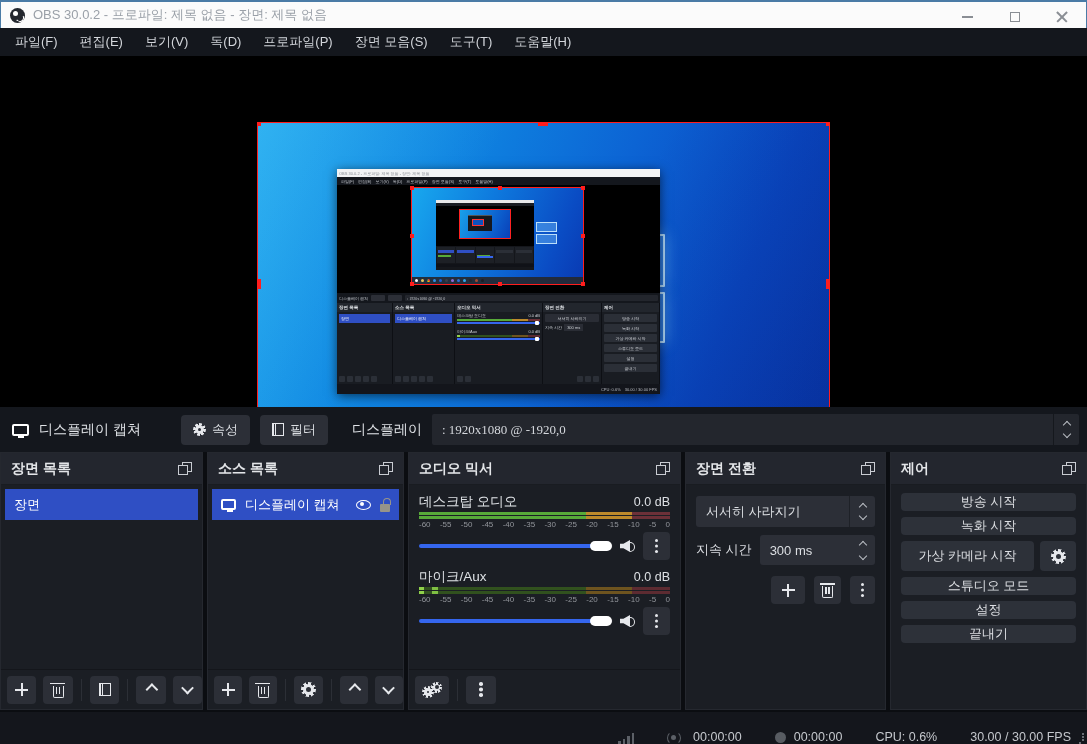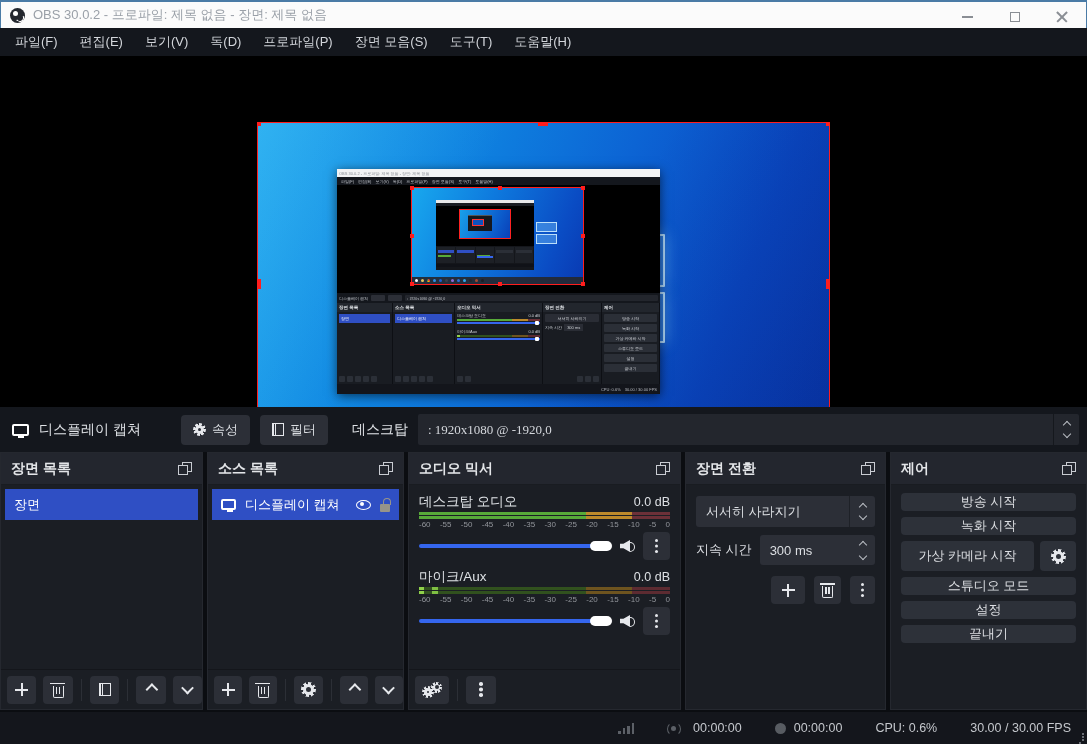--- a/index.html
+++ b/index.html
@@ -185,21 +185,21 @@
   .tr-btns{ display:flex; justify-content:flex-end; gap:9px; margin-top:11px; }
   .tr-btn{ height:28px; background:#2c2f37; border-radius:4px; display:flex; align-items:center; justify-content:center; }
   
   .ctl-body{ padding:8px 10px; display:flex; flex-direction:column; gap:6px; }
   .ctl-row{ display:flex; gap:6px; }
   .ctl-btn{ flex:1; height:30px; background:#2d3139; border-radius:4px; display:flex; align-items:center;
     justify-content:center; font-size:13px; color:#dddfe3; }
   .ctl-gear{ flex:0 0 36px; --hole:#2d3139; }
   
   .statusbar{ position:absolute; left:0; top:712px; width:1087px; height:32px; background:#14161c;
-    display:flex; justify-content:flex-end; align-items:center; font-size:12.5px; color:#c4c7cc;padding-left:9px; }
+    display:flex; justify-content:flex-end; align-items:flex-end; font-size:12.5px; color:#c4c7cc;padding-left:9px; }
   .sb-sep{ width:1px; background:#272a31; }
   .sb-item{ display:flex; align-items:center; gap:8px; padding:0 16px; }
   .sig{ display:flex; align-items:flex-end; gap:2px; height:11px; }
   .sig i{ display:block; width:2.5px; background:#5c6067; }
   .bcast{ position:relative; width:18px; height:13px; }
   .bcast::before{ content:""; position:absolute; left:4px; top:4px; width:5px; height:5px; border-radius:50%; background:#5c6067; }
   .bcast::after{ content:""; position:absolute; left:0; top:0; width:12px; height:12px; border:1.5px solid transparent;
     border-left-color:#5c6067; border-right-color:#5c6067; border-radius:50%; }
   .recdot{ width:11px; height:11px; border-radius:50%; background:#585c62; }
   .grip{ position:absolute; right:3px; bottom:3px; width:10px; height:10px; }
@@ -468,21 +468,21 @@
     <span class="monitor"></span>
     <span class="src-name">디스플레이 캡쳐</span>
     <div class="tool-btn">
       <span class="gear" style="width:13px;height:13px;"></span>
       <span>속성</span>
     </div>
     <div class="tool-btn">
       <span class="ficon"></span>
       <span>필터</span>
     </div>
-    <span class="display-label">데스크탑</span>
+    <span class="display-label">디스플레이</span>
     <div class="combo">
       <span class="val">: 1920x1080 @ -1920,0</span>
       <div class="combo-carets">
           <span class="caret up"></span>
           <span class="caret down"></span>
         </div>
     </div>
   </div>
 
   <div class="docks">

